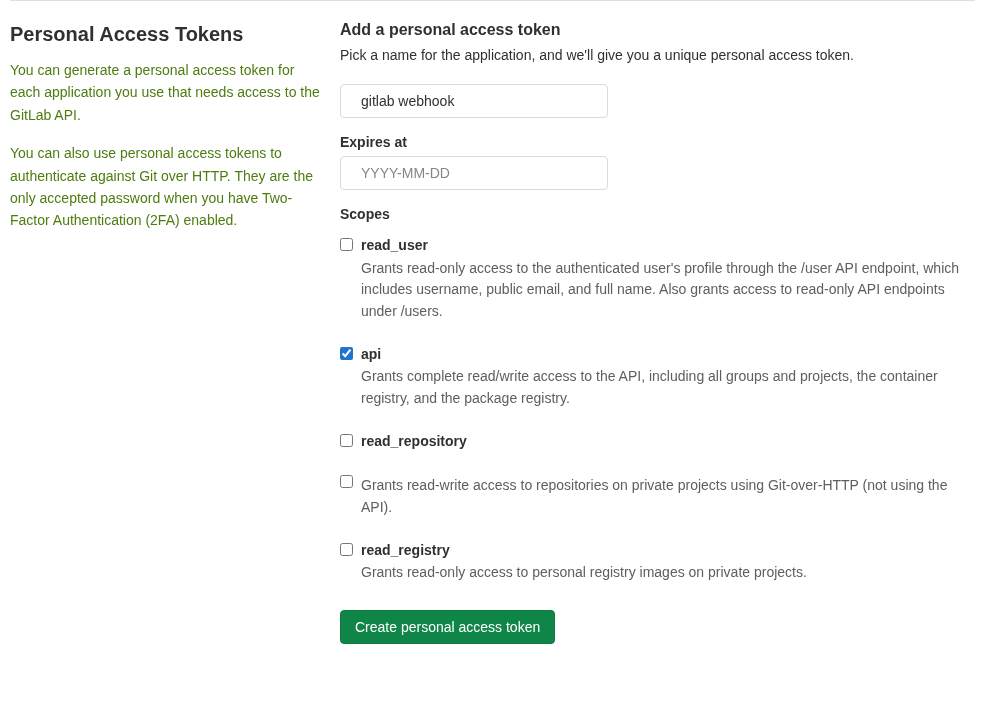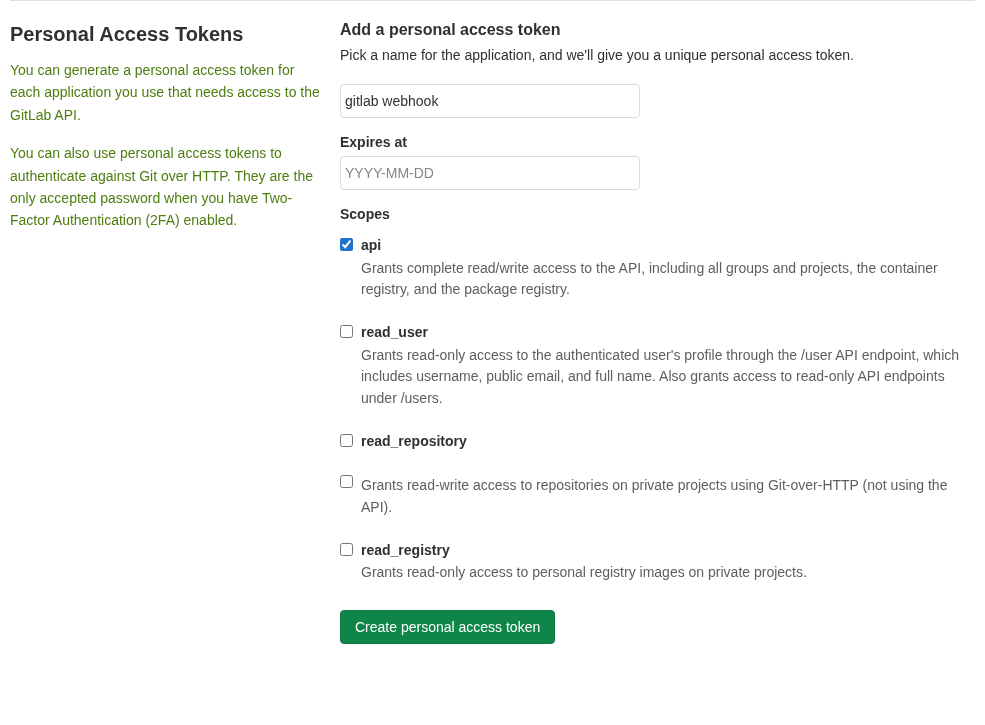--- a/index.html
+++ b/index.html
@@ -65,22 +65,22 @@
       margin-bottom: 16px;
     }
     .form-label {
       display: block;
       font-weight: 600;
       font-size: 14px;
       color: #303030;
       margin-bottom: 6px;
     }
     .form-input {
-      width: 300px;
-      padding: 8px 4px;
+      width: 268px;
+      padding: 8px 20px;
       font-size: 14px;
       color: #303030;
       border: 1px solid #dbdbdb;
       border-radius: 4px;
       background: #fff;
     }
     .form-input::placeholder {
       color: #868686;
     }
     .scopes-label {
@@ -151,31 +151,31 @@
 
       <div class="form-group">
         <label class="form-label">Expires at</label>
         <input type="text" class="form-input" placeholder="YYYY-MM-DD" style="">
       </div>
 
       <div class="form-group">
         <label class="scopes-label">Scopes</label>
         <div id="scopes-list">
             <div class="scope-item">
+              <input type="checkbox" class="scope-checkbox" style="">
+              <div class="scope-text">
+                <div class="scope-name">read_user</div>
+                <div class="scope-desc">Grants read-only access to the authenticated user's profile through the /user API endpoint, which includes username, public email, and full name. Also grants access to read-only API endpoints under /users.</div>
+              </div>
+            </div>
+            <div class="scope-item">
               <input type="checkbox" class="scope-checkbox" checked="" style="">
               <div class="scope-text">
                 <div class="scope-name">api</div>
                 <div class="scope-desc">Grants complete read/write access to the API, including all groups and projects, the container registry, and the package registry.</div>
-              </div>
-            </div>
-            <div class="scope-item">
-              <input type="checkbox" class="scope-checkbox" style="">
-              <div class="scope-text">
-                <div class="scope-name">read_user</div>
-                <div class="scope-desc">Grants read-only access to the authenticated user's profile through the /user API endpoint, which includes username, public email, and full name. Also grants access to read-only API endpoints under /users.</div>
               </div>
             </div>
             <div class="scope-item">
               <input type="checkbox" class="scope-checkbox" style="">
               <div class="scope-text">
                 <div class="scope-name">read_repository</div>
               </div>
             </div>
             <div class="scope-item">
               <input type="checkbox" class="scope-checkbox" style="">

